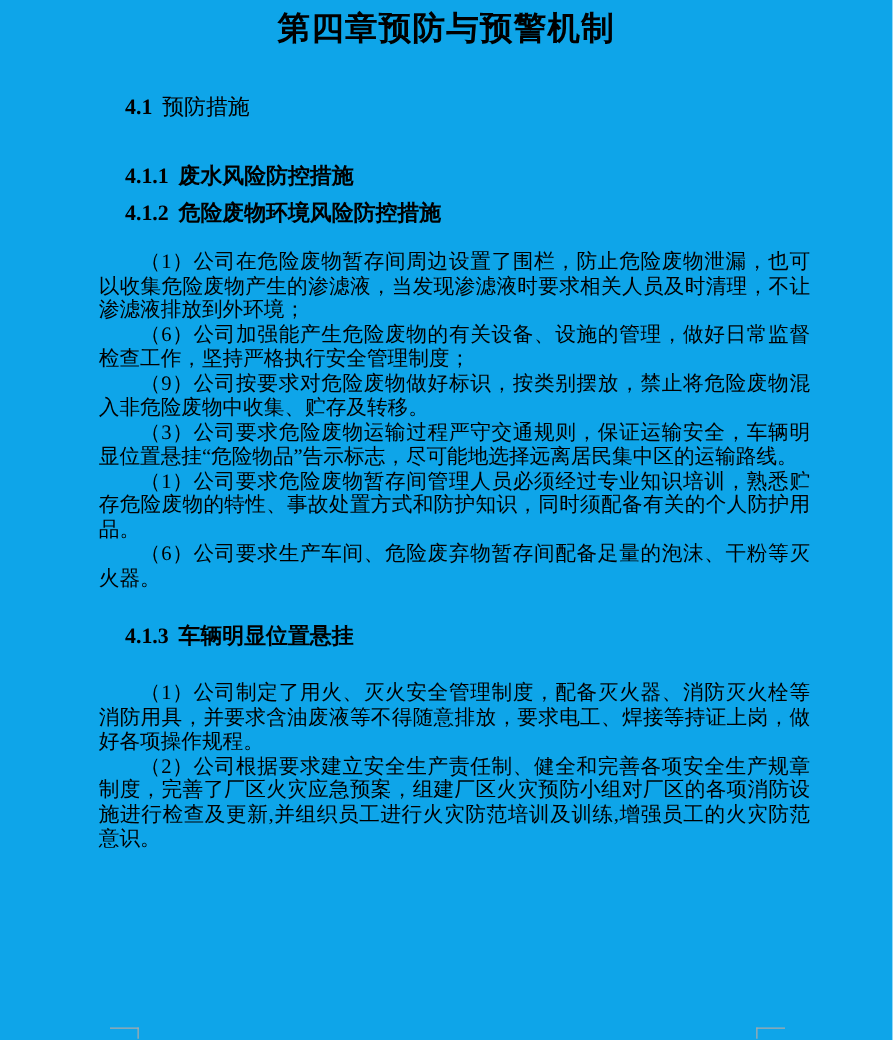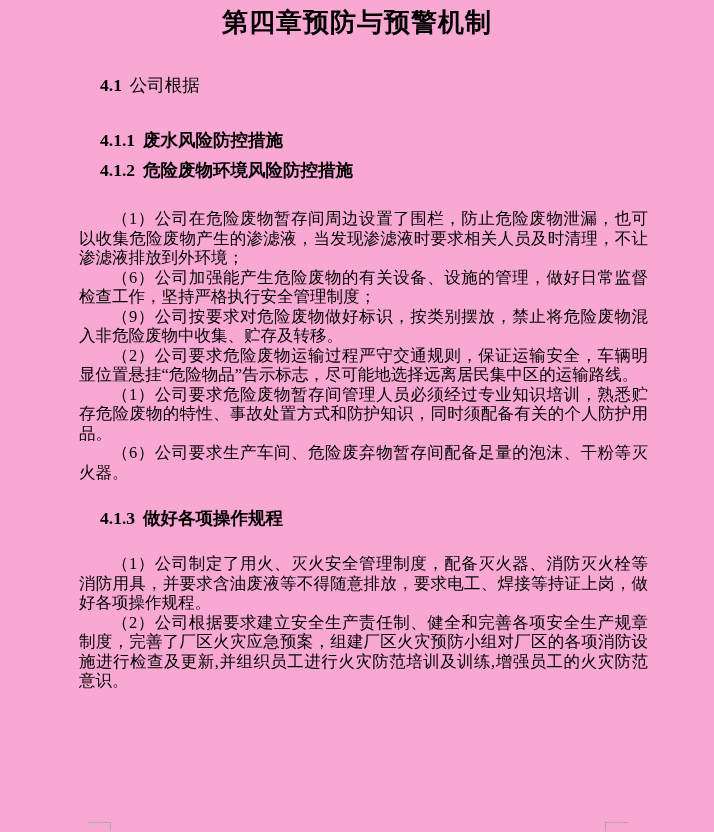--- a/index.html
+++ b/index.html
@@ -4,21 +4,21 @@
 <style>
   html, body {
     margin: 0;
     padding: 0;
     background: #ffffff;
   }
   .page {
     position: relative;
     width: 714px;
     height: 832px;
-    background: #f9a8d4;
+    background: #0ea5e9;
     color: #000000;
     font-family: "Liberation Serif", "DejaVu Serif", serif;
     overflow: hidden;
   }
   .doc-title {
     margin: 0;
     padding-top: 7px;
     text-align: center;
     font-size: 26px;
     line-height: 30px;
@@ -51,21 +51,21 @@
   p.body {
     margin: 0;
     font-size: 16.5px;
     line-height: 19.5px;
     text-align: justify;
     text-justify: inter-ideograph;
     text-indent: 2em;
     word-break: break-all;
   }
   p.pt-411 { margin-top: 26px; }
-  p.pt-412 { margin-top: 28px; }
+  p.pt-412 { margin-top: 18px; }
   p.pt-413 { margin-top: 25px; }
   .crop-mark {
     position: absolute;
     top: 822px;
     width: 22px;
     height: 8px;
   }
   .crop-left {
     left: 88px;
     border-top: 1px solid #aaaaaa;
@@ -79,35 +79,35 @@
 </style>
 </head>
 <body>
 
 <div class="page">
 
   <h1 class="doc-title">第四章预防与预警机制</h1>
 
   <div class="content">
 
-    <h2 class="h2 sp-41"><span class="hnum">4.1</span><span class="h2txt">公司根据</span></h2>
+    <h2 class="h2 sp-41"><span class="hnum">4.1</span><span class="h2txt">预防措施</span></h2>
 
     <h3 class="h3 sp-411"><span class="hnum">4.1.1</span><span class="h3txt">废水风险防控措施</span></h3>
 
 
     <h3 class="h3 sp-412"><span class="hnum">4.1.2</span><span class="h3txt">危险废物环境风险防控措施</span></h3>
 
     <p class="body pt-412">（1）公司在危险废物暂存间周边设置了围栏，防止危险废物泄漏，也可以收集危险废物产生的渗滤液，当发现渗滤液时要求相关人员及时清理，不让渗滤液排放到外环境；</p>
     <p class="body">（6）公司加强能产生危险废物的有关设备、设施的管理，做好日常监督检查工作，坚持严格执行安全管理制度；</p>
     <p class="body">（9）公司按要求对危险废物做好标识，按类别摆放，禁止将危险废物混入非危险废物中收集、贮存及转移。</p>
-    <p class="body">（2）公司要求危险废物运输过程严守交通规则，保证运输安全，车辆明显位置悬挂“危险物品”告示标志，尽可能地选择远离居民集中区的运输路线。</p>
+    <p class="body">（3）公司要求危险废物运输过程严守交通规则，保证运输安全，车辆明显位置悬挂“危险物品”告示标志，尽可能地选择远离居民集中区的运输路线。</p>
     <p class="body">（1）公司要求危险废物暂存间管理人员必须经过专业知识培训，熟悉贮存危险废物的特性、事故处置方式和防护知识，同时须配备有关的个人防护用品。</p>
     <p class="body">（6）公司要求生产车间、危险废弃物暂存间配备足量的泡沫、干粉等灭火器。</p>
 
-    <h3 class="h3 sp-413"><span class="hnum">4.1.3</span><span class="h3txt">做好各项操作规程</span></h3>
+    <h3 class="h3 sp-413"><span class="hnum">4.1.3</span><span class="h3txt">车辆明显位置悬挂</span></h3>
 
     <p class="body pt-413">（1）公司制定了用火、灭火安全管理制度，配备灭火器、消防灭火栓等消防用具，并要求含油废液等不得随意排放，要求电工、焊接等持证上岗，做好各项操作规程。</p>
     <p class="body">（2）公司根据要求建立安全生产责任制、健全和完善各项安全生产规章制度，完善了厂区火灾应急预案，组建厂区火灾预防小组对厂区的各项消防设施进行检查及更新,并组织员工进行火灾防范培训及训练,增强员工的火灾防范意识。</p>
 
   </div>
 
   <div class="crop-mark crop-left"></div>
   <div class="crop-mark crop-right"></div>
 
 </div>

